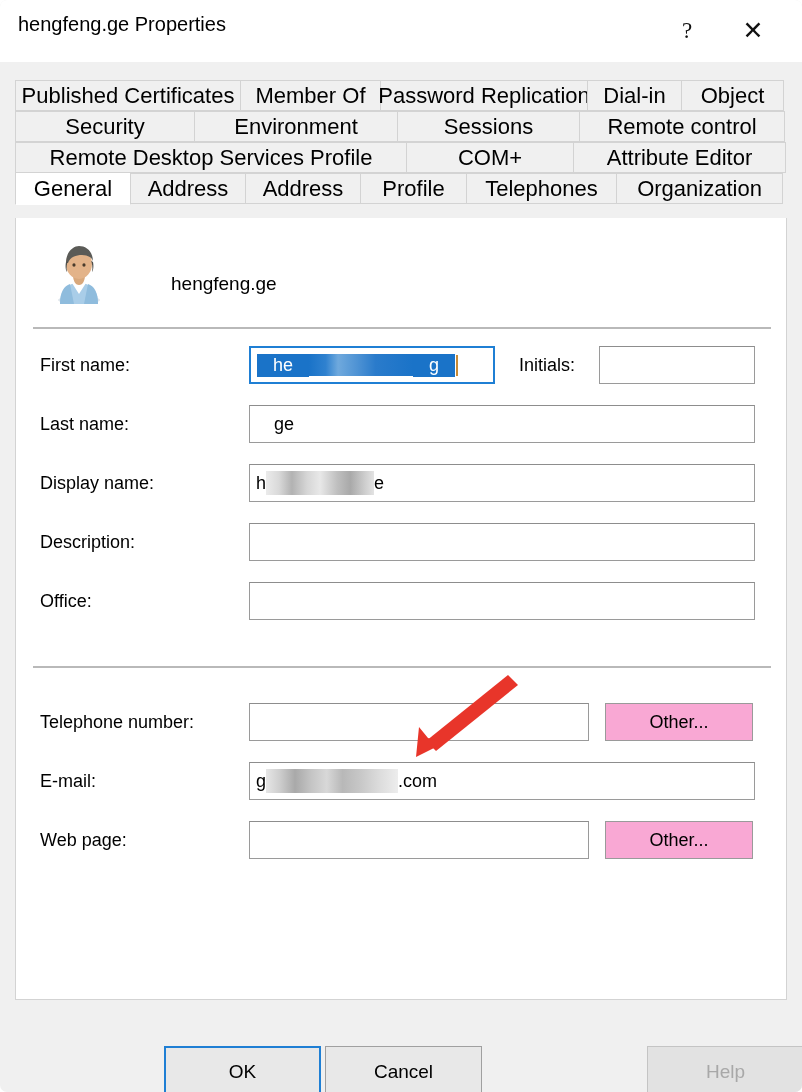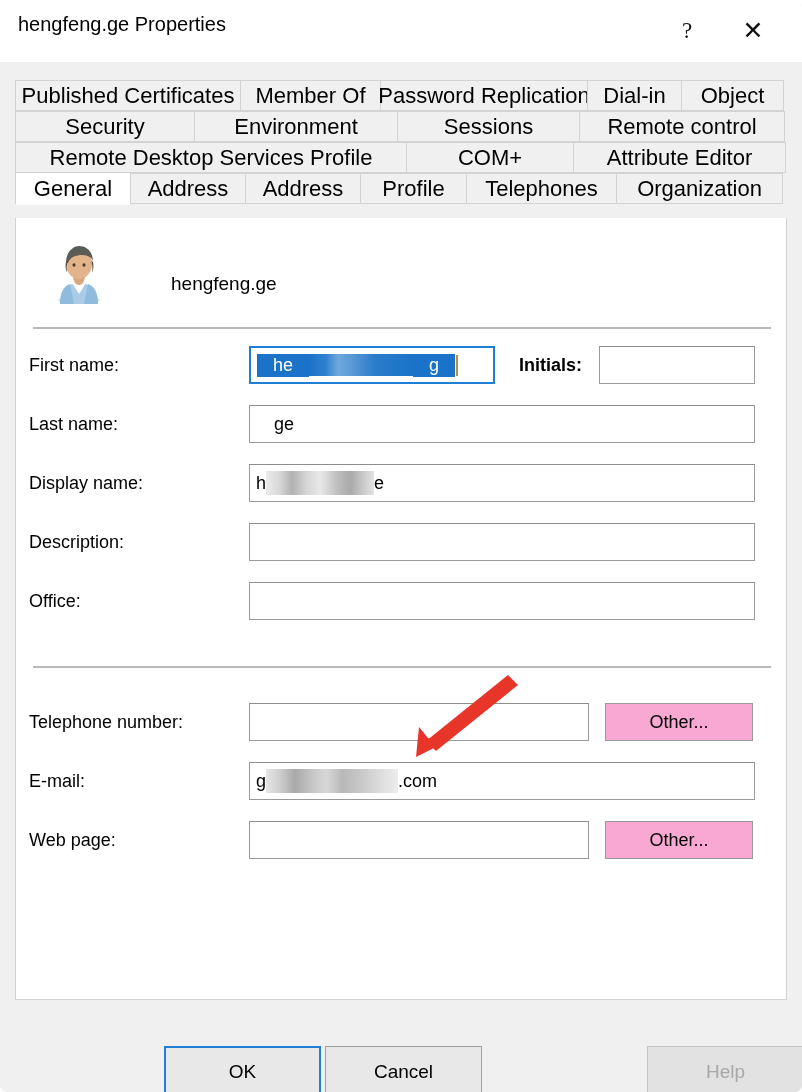--- a/index.html
+++ b/index.html
@@ -146,29 +146,28 @@
 
   
   .row {
     position: absolute;
     left: 0;
     width: 772px;
     height: 40px;
   }
   .lbl {
     position: absolute;
-    left: 13px;
+    left: 24px;
     top: 9px;
     font-size: 18px;
     color: #000;
     white-space: nowrap;
   }
   .lbl.initials {
     left: 503px;
-    font-weight: bold;
   }
 
   .field {
     position: absolute;
     box-sizing: border-box;
     background: #ffffff;
     border: 1px solid #9a9a9a;
     border-top-color: #8d8d8d;
     height: 38px;
     font-size: 18px;

